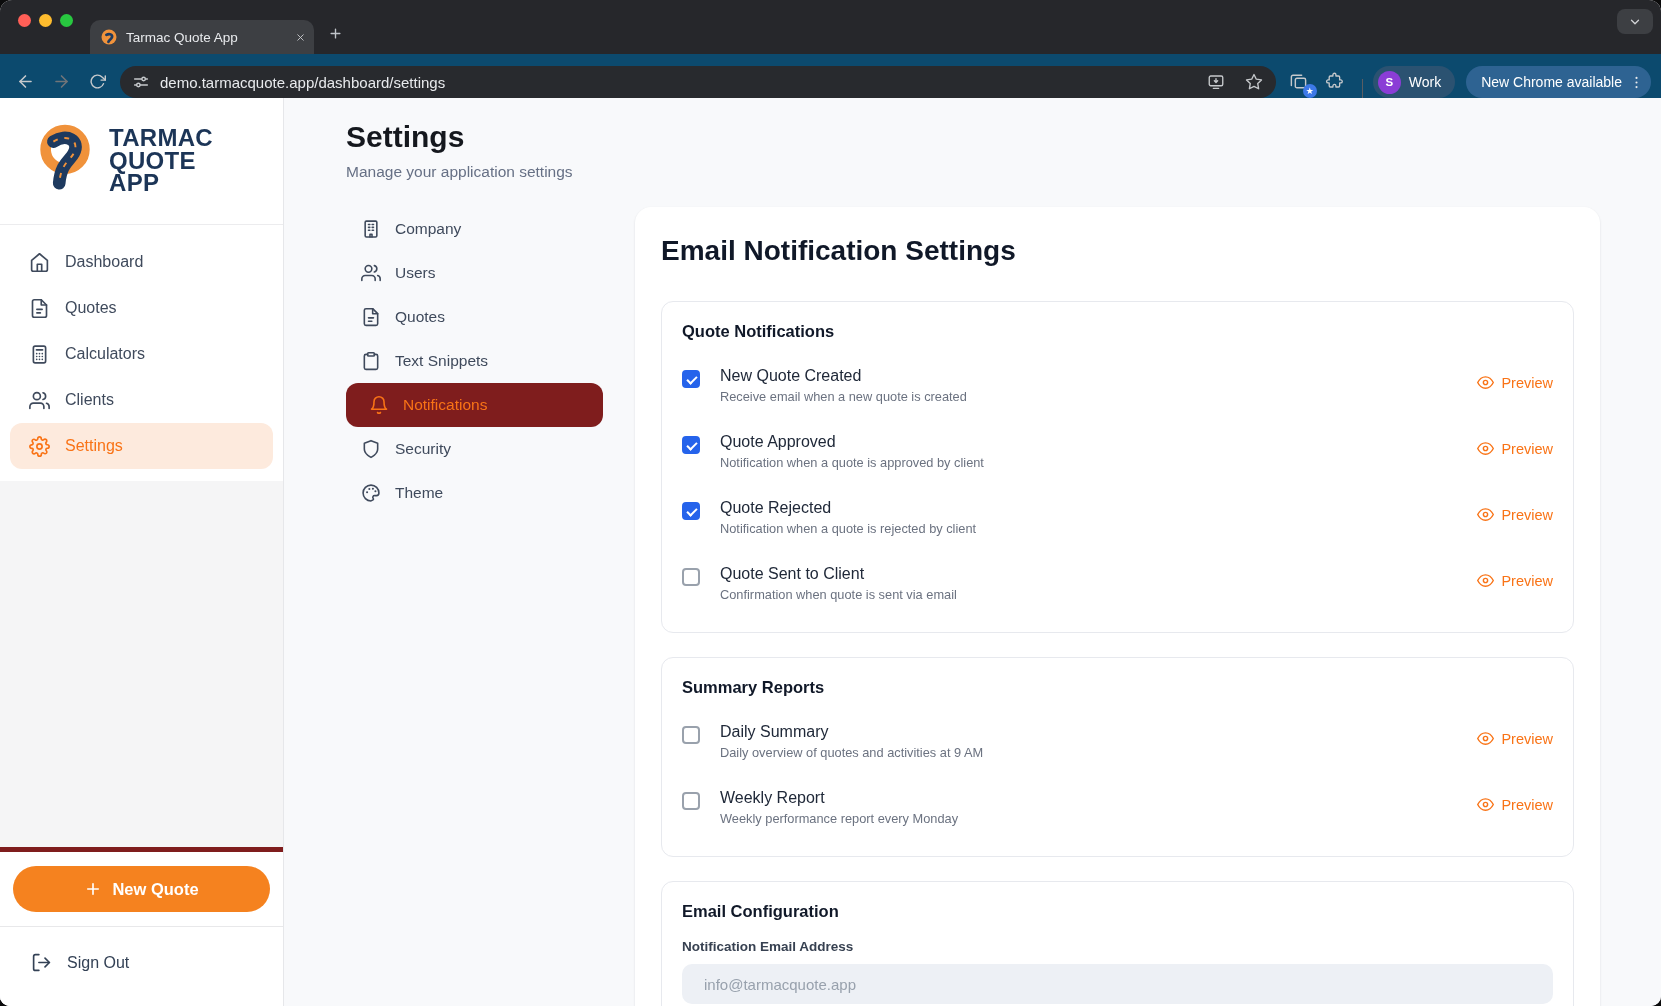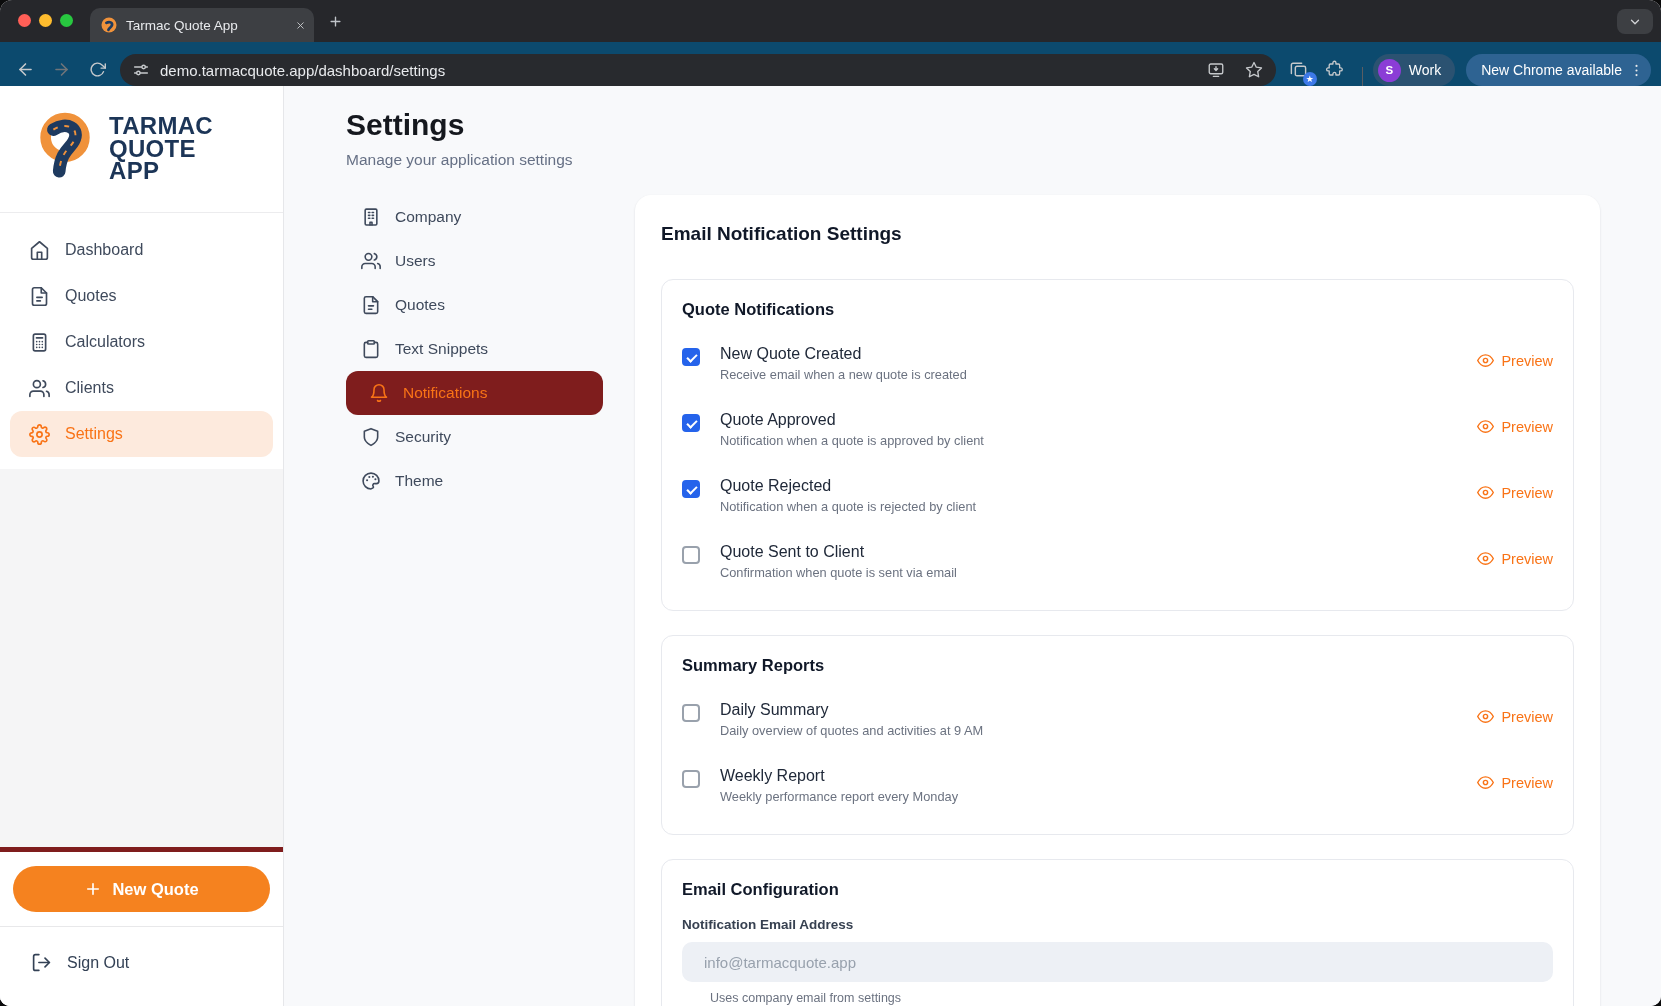--- a/index.html
+++ b/index.html
@@ -1,20 +1,20 @@
 <!DOCTYPE html>
 <html><head>
 <meta charset="utf-8">
 <style>
   html,body{margin:0;padding:0;background:#0b0b0c;font-family:"Liberation Sans","DejaVu Sans",sans-serif;-webkit-font-smoothing:antialiased;}
   *{box-sizing:border-box;}
   .window{width:1661px;height:1006px;margin:0 auto;border-radius:12px 12px 10px 10px;overflow:hidden;background:#f8f9fb;display:flex;flex-direction:column;position:relative;}
 
   
-  .tabstrip{height:42px;background:#26272b;flex-shrink:0;position:relative;display:flex;align-items:flex-end;}
+  .tabstrip{height:54px;background:#26272b;flex-shrink:0;position:relative;display:flex;align-items:flex-end;}
   .traffic{position:absolute;left:18px;top:14px;display:flex;gap:8px;}
   .traffic span{width:13px;height:13px;border-radius:50%;display:block;}
   .t-close{background:#ff5f57;}.t-min{background:#febc2e;}.t-zoom{background:#28c840;}
   .tab{margin-left:90px;width:224px;height:34px;background:#3d3f43;border-radius:10px 10px 0 0;display:flex;align-items:center;padding:0 8px 0 10px;gap:8px;}
   .tab-title{color:#e8eaed;font-size:13.5px;flex:1;white-space:nowrap;overflow:hidden;}
   .newtab{margin:0 0 9px 14px;color:#c0c4c9;}
   .collapse-btn{position:absolute;right:8px;top:9px;width:36px;height:25px;background:#3d3f43;border-radius:8px;display:flex;align-items:center;justify-content:center;color:#d2d4d7;}
 
   .toolbar{height:44px;background:#0c4a6e;flex-shrink:0;display:flex;align-items:flex-end;padding:0 10px 0 8px;gap:2px;}
   .tb-btn{width:34px;height:34px;border-radius:50%;display:flex;align-items:center;justify-content:center;color:#c6c9cc;flex-shrink:0;}
@@ -51,21 +51,21 @@
   .main{flex:1;padding:22px 61px 0 62px;overflow:hidden;min-width:0;}
   .page-title{font-size:30px;font-weight:700;color:#15181e;margin:0;}
   .page-sub{font-size:15.5px;color:#667085;margin:9px 0 0;}
   .content{display:flex;gap:32px;margin-top:26px;align-items:flex-start;}
   .subnav{width:257px;flex-shrink:0;display:flex;flex-direction:column;gap:0;}
   .subnav-item{height:44px;display:flex;align-items:center;gap:14px;padding:0 15px;border-radius:12px;color:#3f4a5c;font-size:15.5px;font-weight:500;cursor:pointer;}
   .subnav-item .ic{width:20px;height:20px;}
   .subnav-item.active{background:#7f1d1d;color:#f97316;padding-left:23px;}
 
   .card{flex:1;background:#fff;border-radius:16px;box-shadow:0 1px 3px rgba(16,24,40,.07),0 1px 2px rgba(16,24,40,.05);padding:24px 26px 30px;min-height:830px;}
-  .card-title{font-size:19px;font-weight:700;color:#101828;margin:4px 0 34px;}
+  .card-title{font-size:28px;font-weight:700;color:#101828;margin:4px 0 34px;}
   .section{border:1px solid #e7e9ee;border-radius:12px;padding:16px 20px 28px;margin-bottom:24px;}
   .section-title{font-size:16.5px;font-weight:700;color:#101828;margin:4px 0 26px;}
   .row{display:flex;align-items:flex-start;margin-bottom:29px;}
   .row:last-child{margin-bottom:2px;}
   .checkbox{width:18px;height:18px;border-radius:4px;border:2px solid #99a1ac;background:#fff;margin-top:3px;flex-shrink:0;position:relative;cursor:pointer;}
   .checkbox.checked{background:#2563eb;border-color:#2563eb;}
   .checkbox.checked::after{content:"";position:absolute;left:3px;top:3.5px;width:8px;height:4px;border-left:2.4px solid #fff;border-bottom:2.4px solid #fff;transform:rotate(-45deg);}
   .row-text{margin-left:20px;}
   .row-title{font-size:16px;color:#202939;font-weight:500;}
   .row-desc{font-size:12.8px;color:#6b7280;margin-top:4px;}

